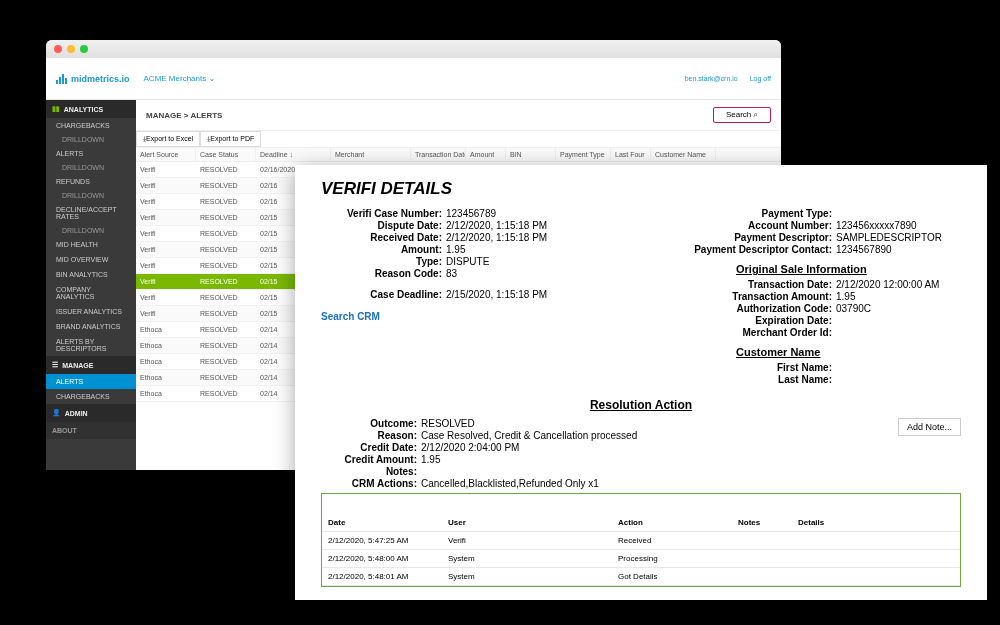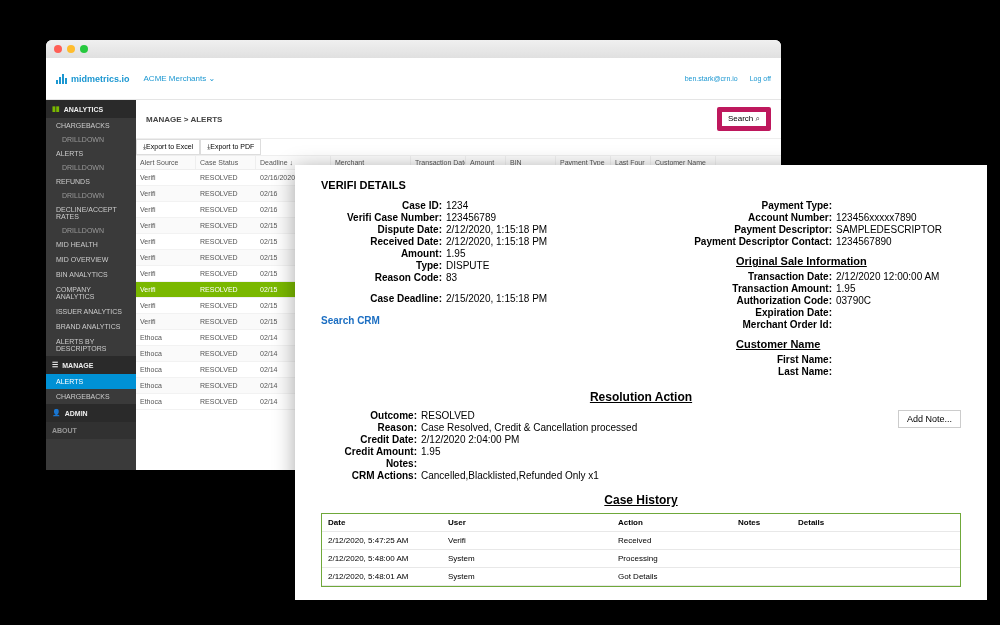--- a/index.html
+++ b/index.html
@@ -52,22 +52,22 @@
 .main {
   flex: 1; background: #fff; display: flex; flex-direction: column;
   font-size: 8px; overflow: hidden;
 }
 .main-header {
   padding: 7px 10px; border-bottom: 1px solid #eee;
   display: flex; align-items: center;
   font-weight: bold; color: #444;
 }
 .search-btn {
-  margin-left: auto; border: 5px solid #be185d; border-radius: 2px;
-  padding: 2px 6px; font-size: 8px; background: #fff;
+  margin-left: auto; border: 1px solid #be185d; border-radius: 2px;
+  padding: 2px 12px; font-size: 8px; background: #fff;
 }
 .export-row {
   display: flex; gap: 0; border-bottom: 1px solid #eee;
 }
 .export-btn {
   border: 1px solid #ddd; padding: 3px 6px; font-size: 7px; background: #fff;
 }
 .grid-header, .grid-row {
   display: grid;
   grid-template-columns: 60px 60px 75px 80px 55px 40px 50px 55px 40px 65px;
@@ -85,41 +85,41 @@
 .panel {
   position: absolute;
   left: 295px; top: 165px;
   width: 692px; height: 435px;
   background: #fff;
   box-shadow: 0 4px 20px rgba(0,0,0,.35);
   padding: 14px 26px;
   font-size: 10px;
   overflow: hidden;
 }
-.panel h3 { font-size: 11px; font-weight: bold; margin-bottom: 8px; }
+.panel h3 { font-size: 17px; font-weight: bold; margin-bottom: 8px; font-style: italic; }
 .two-col { display: flex; }
 .col-l { flex: 1; }
 .col-r { flex: 1; text-align: left; padding-left: 50px; }
 .kv { display: flex; margin: 1px 0; font-size: 10px; }
 .kv .k { width: 125px; text-align: right; font-weight: bold; padding-right: 4px; }
 .kv .v { flex: 1; }
 .col-r .kv .k { width: 170px; }
 .sect-h { font-weight: bold; text-decoration: underline; margin: 8px 0 4px; font-size: 11px; display: block; }
 .col-r .sect-h { margin-left: 70px; }
 .link { color: #1b6ec2; font-weight: bold; margin-top: 10px; display: inline-block; font-size: 10px; }
 .center-h { text-align: center; font-weight: bold; text-decoration: underline; font-size: 12px; margin: 12px 0 6px; }
 .res-kv .k { width: 100px; }
 .add-note { float: right; border: 1px solid #ccc; padding: 3px 8px; font-size: 9px; background: #fff; }
 .history-table {
   border: 1.5px solid #6fa83a; margin-top: 4px; width: 100%;
   font-size: 8px;
 }
 .history-table .hrow { display: grid; grid-template-columns: 120px 170px 120px 60px 60px; border-bottom: 1px solid #e8e8e8; }
 .history-table .hrow > div { padding: 4px 6px; }
-.history-table .hhead { font-weight: bold; }
+.history-table .hhead { font-weight: bold; margin-top: 20px; }
 </style>
 </head>
 <body>
 
 <div class="browser">
   <div class="titlebar">
     <div class="tl-dot tl-red"></div>
     <div class="tl-dot tl-yel"></div>
     <div class="tl-dot tl-grn"></div>
   </div>
@@ -383,24 +383,20 @@
         </div>
     </div>
   </div>
 </div>
 
 <div class="panel">
   <h3>VERIFI DETAILS</h3>
   <div class="two-col">
     <div class="col-l">
       <div class="kv">
-          <div class="k">Case ID:</div>
-          <div class="v">1234</div>
-        </div>
-      <div class="kv">
           <div class="k">Verifi Case Number:</div>
           <div class="v">123456789</div>
         </div>
       <div class="kv">
           <div class="k">Dispute Date:</div>
           <div class="v">2/12/2020, 1:15:18 PM</div>
         </div>
       <div class="kv">
           <div class="k">Received Date:</div>
           <div class="v">2/12/2020, 1:15:18 PM</div>
@@ -494,21 +490,20 @@
     </div>
   <div class="kv res-kv">
       <div class="k">Notes:</div>
       <div class="v"></div>
     </div>
   <div class="kv res-kv">
       <div class="k">CRM Actions:</div>
       <div class="v">Cancelled,Blacklisted,Refunded Only x1</div>
     </div>
 
-  <div class="center-h">Case History</div>
   <div class="history-table">
     <div class="hrow hhead" id="hist-head">
         <div>Date</div>
         <div>User</div>
         <div>Action</div>
         <div>Notes</div>
         <div>Details</div>
       </div>
     <div id="hist-body">
         <div class="hrow">

